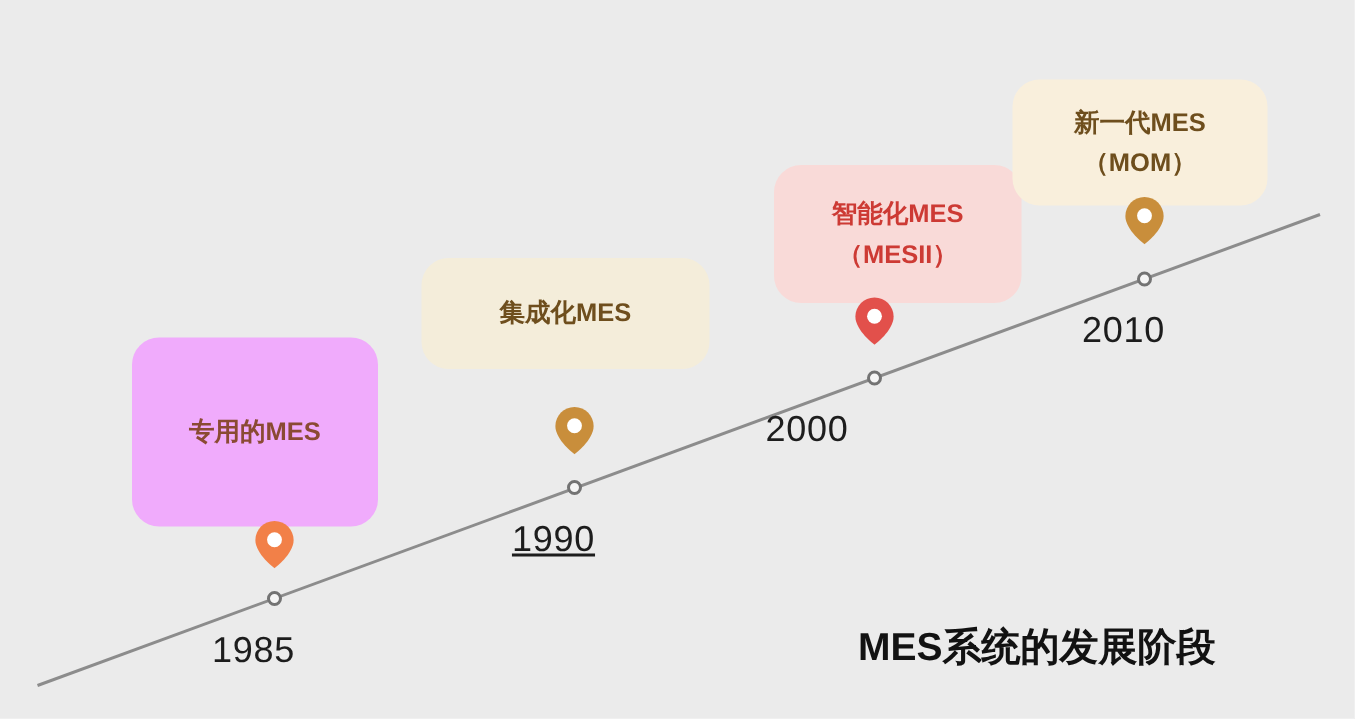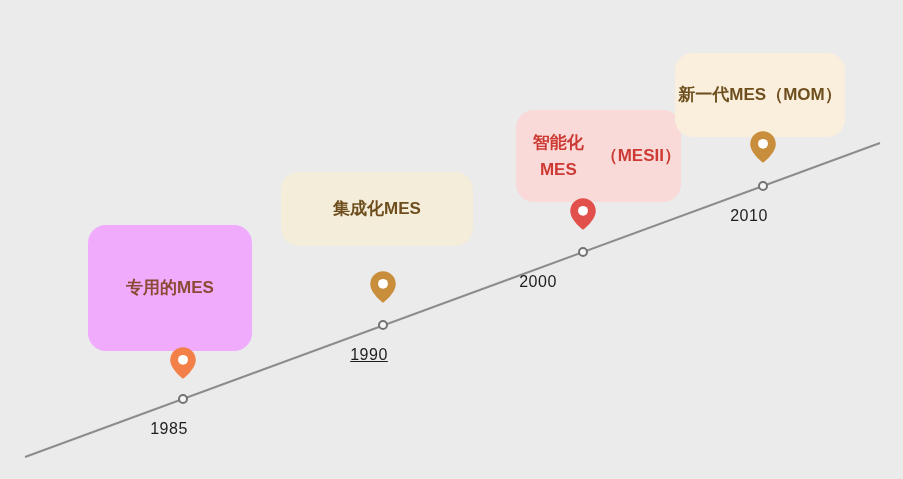--- a/index.html
+++ b/index.html
@@ -17,21 +17,21 @@
   }
   .line-svg {
     position: absolute;
     left: 0; top: 0;
     width: 903px; height: 479px;
   }
   .card {
     position: absolute;
     border-radius: 18px;
     display: flex;
-    flex-direction: row;
+    flex-direction: column;
     align-items: center;
     justify-content: center;
     font-weight: bold;
     font-size: 17px;
     line-height: 1.6;
     text-align: center;
   }
   .card.m1 { left: 88px;  top: 225px; width: 164px; height: 126px; }
   .card.m2 { left: 281px; top: 172px; width: 192px; height: 74px; }
   .card.m3 { left: 492px; top: 110px; width: 165px; height: 92px; }
@@ -52,21 +52,21 @@
   }
   .dot.m1 { left: 178px; top: 394px; }
   .dot.m2 { left: 378px; top: 320px; }
   .dot.m3 { left: 578px; top: 247px; }
   .dot.m4 { left: 758px; top: 181px; }
 
   .year {
     position: absolute;
     width: 90px;
     text-align: center;
-    font-size: 16px;
+    font-size: 24px;
     color: #1d1d1d;
     letter-spacing: 0.5px;
   }
   .year.m1 { left: 124px; top: 420px; }
   .year.m2 { left: 324px; top: 346px; text-decoration: underline; }
   .year.m3 { left: 493px; top: 273px; }
   .year.m4 { left: 704px; top: 207px; }
 
   .page-title {
     position: absolute;
@@ -121,14 +121,15 @@
     <div>新一代MES</div>
     <div>（MOM）</div>
   </div>
   <svg class="pin m4" width="36" height="40" viewBox="0 0 24 24">
     <path d="M12 1.5C7.3 1.5 3.5 5.3 3.5 10c0 6.3 8.5 12.5 8.5 12.5S20.5 16.3 20.5 10C20.5 5.3 16.7 1.5 12 1.5z" fill="#c98e3b"></path>
     <circle cx="12" cy="9.9" r="3.3" fill="#ffffff"></circle>
   </svg>
   <div class="dot m4"></div>
   <div class="year m4">2010</div>
 
+  <div class="page-title">MES系统的发展阶段</div>
 
 </div>
 
 </body></html>

